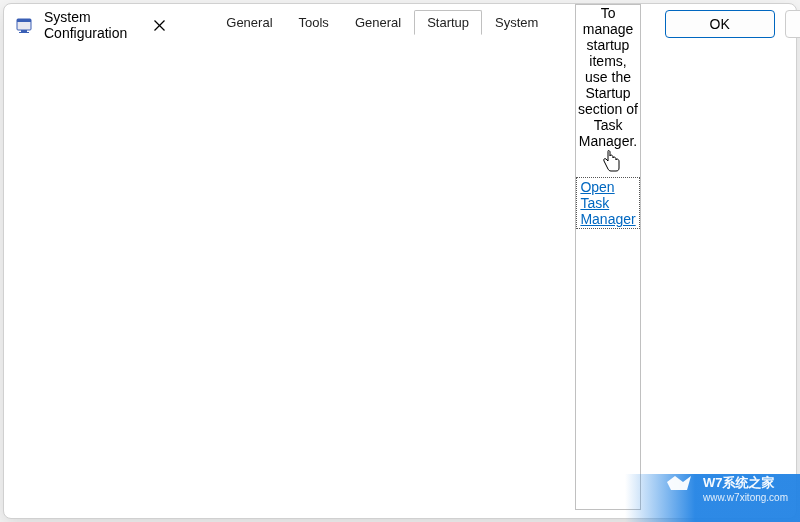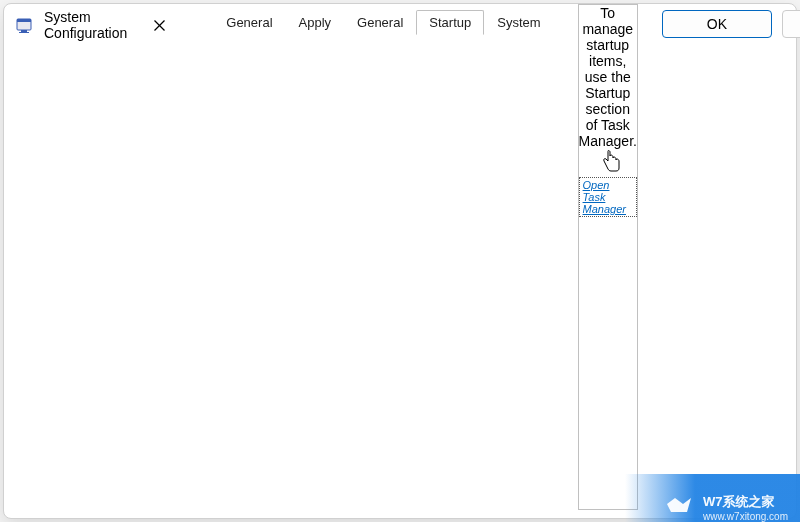--- a/index.html
+++ b/index.html
@@ -92,26 +92,25 @@
     }
     .startup-msg {
       font-size: 14px;
       color: #000;
       text-align: center;
       margin-bottom: 28px;
     }
     .link {
       color: #0067c0;
       text-decoration: underline;
-      font-size: 11px;
+      font-size: 14px;
       cursor: pointer;
       border: 1px dotted #555;
       padding: 1px 3px;
       display: inline-block;
-      font-style: italic;
     }
     .cursor-hand {
       position: absolute;
       top: 145px;
       left: 50%;
       transform: translateX(-8px);
       pointer-events: none;
     }
     .button-row {
       display: flex;
@@ -133,21 +132,21 @@
     }
     .btn.default {
       border-color: #0067c0;
     }
     .watermark {
       position: absolute;
       right: 0;
       bottom: 0;
       height: 48px;
       display: flex;
-      align-items: flex-end;
+      align-items: flex-start;
       gap: 4px;
       font-size: 13px;
       color: rgba(255,255,255,0.95);
       background: linear-gradient(90deg, rgba(34,131,228,0.0) 0%, rgba(34,131,228,0.95) 40%);
       padding: 0 12px 0 40px;
       pointer-events: none;
     }
     .watermark svg { margin-right: 4px; }
   </style>
 </head>
@@ -168,21 +167,21 @@
       <svg width="11" height="11" viewBox="0 0 11 11">
         <line x1="0.5" y1="0.5" x2="10.5" y2="10.5" stroke="#000" stroke-width="1.2"></line>
         <line x1="10.5" y1="0.5" x2="0.5" y2="10.5" stroke="#000" stroke-width="1.2"></line>
       </svg>
     </div>
   </div>
 
   <div class="tabs-wrapper">
     <div class="tabs">
       <div class="tab"><span>General</span></div>
-      <div class="tab"><span>Apply</span></div>
+      <div class="tab"><span>Tools</span></div>
       <div class="tab"><span>General</span></div>
       <div class="tab active"><span>Startup</span></div>
       <div class="tab"><span>System</span></div>
     </div>
   </div>
 
   <div class="content-area">
     <div class="startup-msg">To manage startup items, use the Startup section of Task Manager.</div>
     <a class="link">Open Task Manager</a>
     <div class="cursor-hand">

